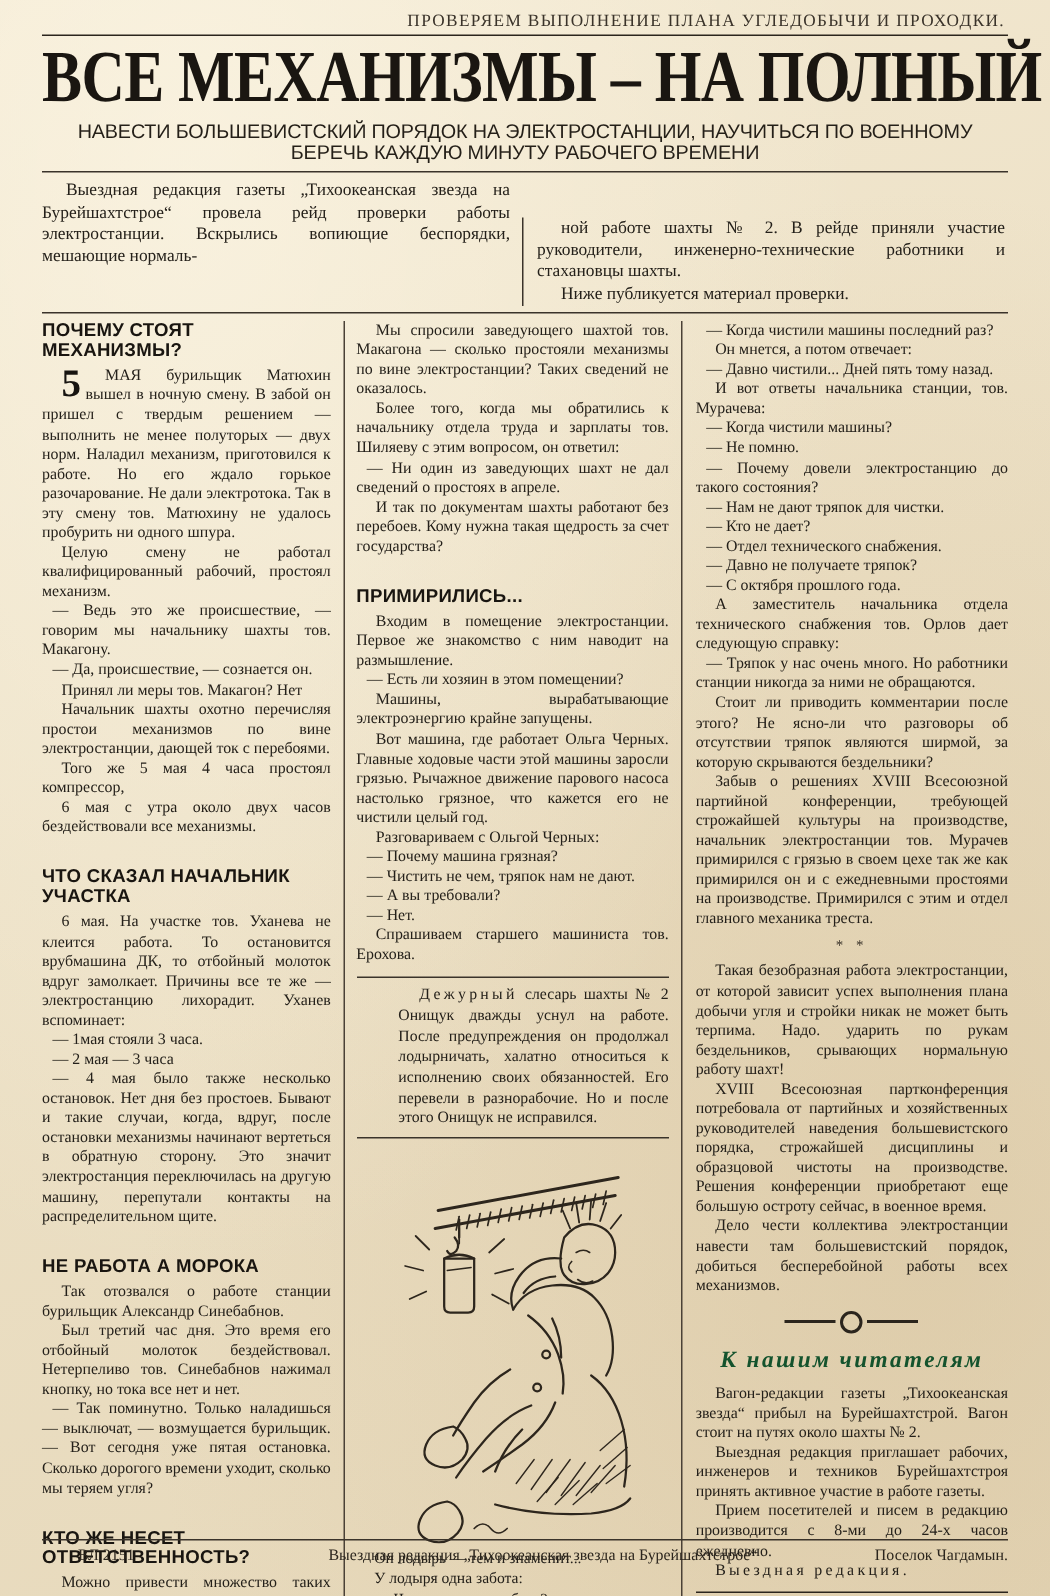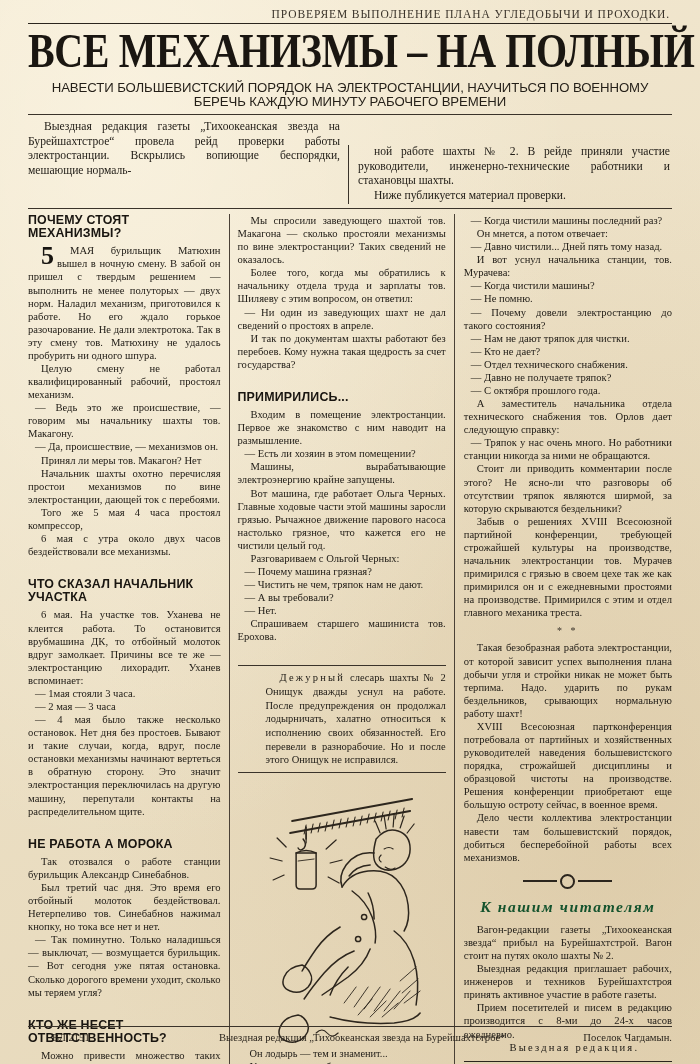--- a/index.html
+++ b/index.html
@@ -137,21 +137,21 @@
     font-size: 26px;
     line-height: 20px;
     padding: 2px 3px 0 0;
     color: #171410;
   }
 
   
   .boxquote {
     border-top: 1.6px solid #3a332a;
     border-bottom: 1.6px solid #3a332a;
-    margin: 22px 0 6px 0;
+    margin: 8px 0 6px 0;
     padding: 5px 0 5px 0;
   }
   .boxquote p {
     text-indent: 14px;
     margin: 0;
     padding-left: 28px;
     font-size: 10.5px;
     line-height: 1.3;
   }
   .sp { letter-spacing: 2.2px; }
@@ -198,21 +198,21 @@
     font-style: italic;
     font-weight: bold;
     font-size: 15.5px;
     text-align: center;
     letter-spacing: 1.6px;
     margin: 2px 0 7px 0;
     text-indent: 0;
     color: #14532d;
   }
   .signoff {
-    text-align: center;
+    text-align: left;
     letter-spacing: 2.2px;
     font-size: 10.6px;
     margin-top: 2px;
     text-indent: 0;
   }
   .rule-sign {
     border-top: 1.8px solid #2b251d;
     margin: 7px 0 6px 0;
   }
   .editors { font-size: 12.6px; line-height: 1.45; text-indent: 0; }
@@ -272,21 +272,21 @@
     </div>
     <div class="rule-med"></div>
 
     <div class="cols">
 
       <div class="col col1">
         <h2 class="sect first">ПОЧЕМУ СТОЯТ МЕХАНИЗМЫ?</h2>
         <p class="dropcap-p"><span class="dropcap">5</span><span>МАЯ бурильщик Матюхин вышел в ночную смену. В забой он пришел с твердым решением — выполнить не менее полуторых — двух норм. Наладил механизм, приготовился к работе. Но его ждало горькое разочарование. Не дали электротока. Так в эту смену тов. Матюхину не удалось пробурить ни одного шпура.</span></p>
         <p>Целую смену не работал квалифицированный рабочий, простоял механизм.</p>
         <p class="dash">— Ведь это же происшествие, — говорим мы начальнику шахты тов. Макагону.</p>
-        <p class="dash">— Да, происшествие, — механизмов он.</p>
+        <p class="dash">— Да, происшествие, — сознается он.</p>
         <p>Принял ли меры тов. Макагон? Нет</p>
         <p>Начальник шахты охотно перечисляя простои механизмов по вине электростанции, дающей ток с перебоями.</p>
         <p>Того же 5 мая 4 часа простоял компрессор,</p>
         <p>6 мая с утра около двух часов бездействовали все механизмы.</p>
 
         <h2 class="sect">ЧТО СКАЗАЛ НАЧАЛЬНИК УЧАСТКА</h2>
         <p>6 мая. На участке тов. Уханева не клеится работа. То остановится врубмашина ДК, то отбойный молоток вдруг замолкает. Причины все те же — электростанцию лихорадит. Уханев вспоминает:</p>
         <p class="dash">— 1мая стояли 3 часа.</p>
         <p class="dash">— 2 мая — 3 часа</p>
         <p class="dash">— 4 мая было также несколько остановок. Нет дня без простоев. Бывают и такие случаи, когда, вдруг, после остановки механизмы начинают вертеться в обратную сторону. Это значит электростанция переключилась на другую машину, перепутали контакты на распределительном щите.</p>
@@ -420,21 +420,21 @@
           <span class="ind">— Что шахта, что работа? — лодырь</span>
           <span class="rt">говорит</span>
           <span class="ind">И... беспробудно спит</span>
         </div>
       </div>
 
       <div class="col col3">
         <p class="dash">— Когда чистили машины последний раз?</p>
         <p>Он мнется, а потом отвечает:</p>
         <p class="dash">— Давно чистили... Дней пять тому назад.</p>
-        <p>И вот уснул начальника станции, тов. Мурачева:</p>
+        <p>И вот ответы начальника станции, тов. Мурачева:</p>
         <p class="dash">— Когда чистили машины?</p>
         <p class="dash">— Не помню.</p>
         <p class="dash">— Почему довели электростанцию до такого состояния?</p>
         <p class="dash">— Нам не дают тряпок для чистки.</p>
         <p class="dash">— Кто не дает?</p>
         <p class="dash">— Отдел технического снабжения.</p>
         <p class="dash">— Давно не получаете тряпок?</p>
         <p class="dash">— С октября прошлого года.</p>
         <p>А заместитель начальника отдела технического снабжения тов. Орлов дает следующую справку:</p>
         <p class="dash">— Тряпок у нас очень много. Но работники станции никогда за ними не обращаются.</p>

